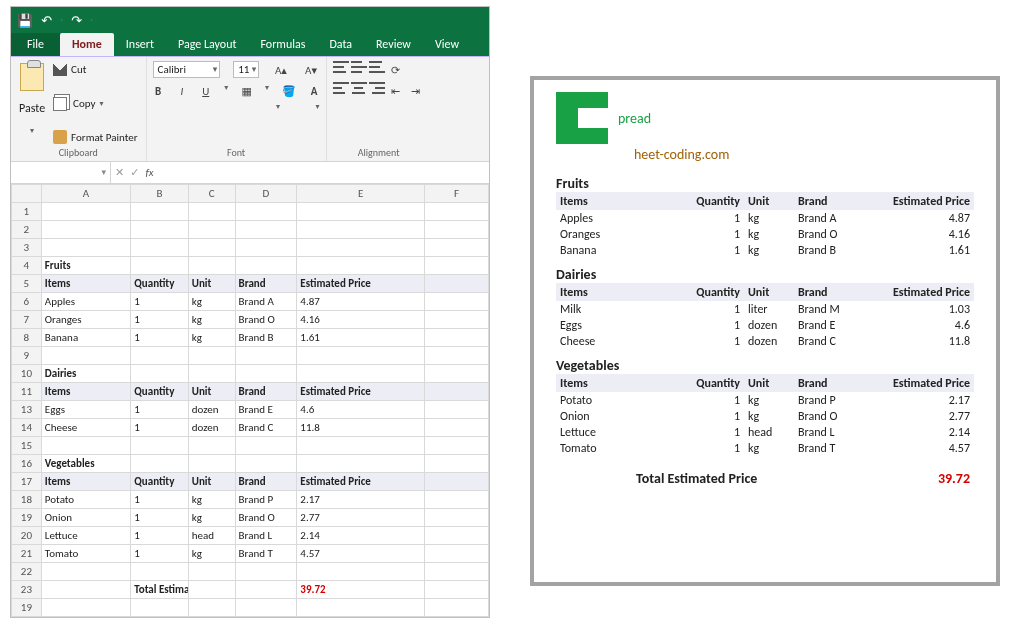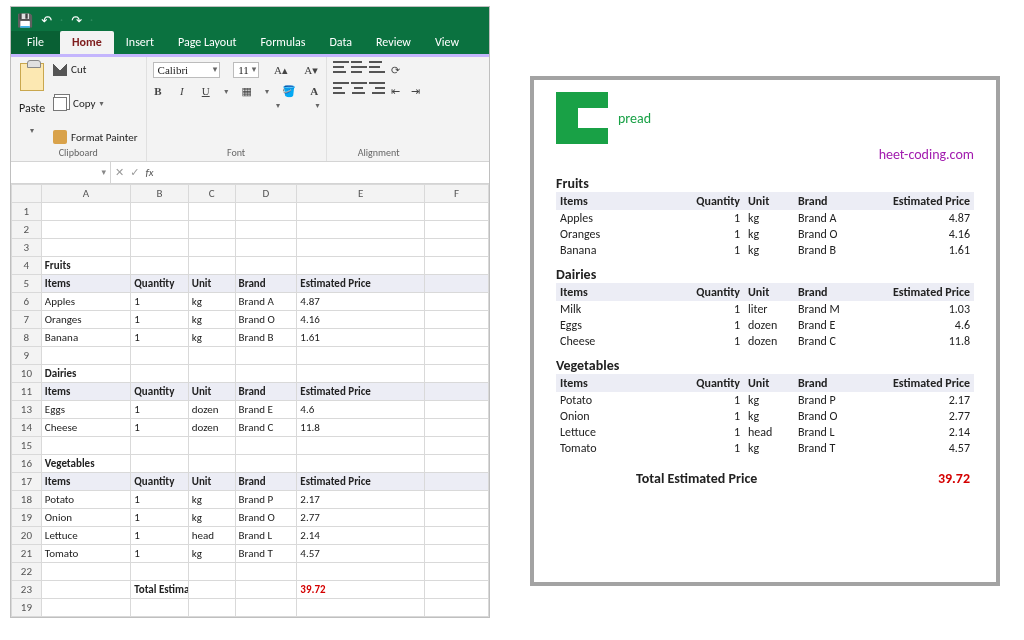--- a/index.html
+++ b/index.html
@@ -6,21 +6,21 @@
   body { font-family: Calibri, Arial, sans-serif; font-size: 12px; background: #fff; width: 1024px; height: 640px; overflow: hidden; color: #222; }
   .stage { display: flex; gap: 40px; padding: 6px 10px; }
   .excel-window { width: 480px; border: 1px solid #bfbfbf; background: #fff; }
 
   
   .qat { background: #0b7240; height: 26px; display: flex; align-items: center; padding: 0 6px; gap: 8px; }
   .qat .icon { color: #fff; font-size: 13px; cursor: pointer; }
   .qat .sep { color: #2e8a5d; }
 
   
-  .tabs { background: #0b7240; display: flex; align-items: flex-end; height: 24px; border-bottom: 3px solid #c4b5fd; }
+  .tabs { background: #0b7240; display: flex; align-items: flex-end; height: 24px; border-bottom: 1px solid #c4b5fd; }
   .tab { color: #fff; font-size: 12px; padding: 4px 12px 5px; cursor: pointer; }
   .tab.active { background: #f3f3f3; color: #7f1d1d; font-weight: 600; border-top-left-radius:2px; border-top-right-radius:2px;}
   .tab.file { background: #096034; padding-left:16px; padding-right:16px; }
 
   
   .ribbon { background: #f3f3f3; border-bottom: 1px solid #d4d4d4; display: flex; }
   .ribbon-group { border-right: 1px solid #e0e0e0; padding: 4px 6px 0; position: relative; min-height: 86px; display:flex; flex-direction:column; }
   .ribbon-group-body { flex:1; }
   .ribbon-group-label { text-align: center; color: #666; font-size: 10px; padding: 1px 0 2px; margin-top:auto; }
 
@@ -28,21 +28,21 @@
   .big-btn { display:flex; flex-direction:column; align-items:center; justify-content:flex-start; gap:10px; cursor:pointer; padding: 2px; }
   .big-btn .clip-icon { width:24px; height:28px; background:#fce8b2; border:1px solid #c9a74e; position:relative; }
   .big-btn .clip-icon::before { content:""; position:absolute; top:-4px; left:6px; width:12px; height:6px; border:1px solid #888; border-radius:3px 3px 0 0; background:#e0e0e0;}
   .small-btns { display:flex; flex-direction:column; gap:17px; }
   .small-btn { display:flex; align-items:center; gap:4px; font-size:11px; cursor:pointer; padding:1px 2px; }
   .small-btn .ic { width:14px; height:14px; display:inline-block; }
   .ic-cut { background: linear-gradient(45deg,#555 45%,transparent 45%),linear-gradient(-45deg,#555 45%,transparent 45%); }
   .ic-copy { border:1px solid #777; background:#fff; box-shadow: 2px -2px 0 #fff, 2px -2px 0 1px #777; margin:2px 2px 0 0; width:10px; height:10px;}
   .ic-brush { width:12px; height:12px; background:#d9a24a; border-radius:2px; }
 
-  .font-row { display:flex; align-items:center; gap:13px; margin-bottom:3px;font-family:Liberation Serif, serif; }
+  .font-row { display:flex; align-items:flex-start; gap:13px; margin-bottom:3px; }
   .selectbox { background:#fff; border:1px solid #bcbcbc; font-size:11px; padding:1px 14px 1px 4px; cursor:pointer; position:relative; }
   .selectbox::after { content:"▾"; position:absolute; right:2px; top:1px; font-size:9px; color:#666; }
   .fontname { width:70px; }
   .fontsize { width:26px; }
   .ribbon-btn { width:18px; height:18px; display:flex; align-items:center; justify-content:center; cursor:pointer; font-size:11px; color:#444;}
   .ribbon-btn.bold { font-weight:bold; }
   .ribbon-btn.italic { font-style:italic; }
   .ribbon-btn.underline { text-decoration:underline; }
   .swatch.yellow { background:#ffff00; }
   .swatch.red { background:#d40000; }
@@ -75,21 +75,21 @@
 
   
   .preview { width:470px; border:4px solid #a3a3a3; padding:12px 22px 20px; height:510px; margin-top:70px;}
   .logo-row { display:flex; align-items:center; gap:10px; margin-bottom:2px; }
   .logo-mark { width:52px; height:52px; position:relative; }
   .logo-mark .bar { position:absolute; background:#19a146; }
   .logo-mark .b1 { left:0; top:0; width:22px; height:52px; }
   .logo-mark .b2 { left:22px; top:0; width:30px; height:16px; }
   .logo-mark .b3 { left:22px; bottom:0; width:30px; height:16px; }
   .logo-txt1 { color:#19a146; font-size:14px; }
-  .logo-txt2 { color:#a21caf; font-size:14px; margin-left:62px; margin-bottom:12px;text-align:right;}
+  .logo-txt2 { color:#a16207; font-size:14px; margin-left:78px; margin-bottom:12px;}
   .pv-section { font-weight:bold; font-size:14px; margin-top:8px; }
   table.pv { width:100%; border-collapse:collapse; font-size:12px; }
   table.pv th { background:#ecedf5; font-weight:bold; text-align:left; padding:2px 4px; }
   table.pv td { padding:1px 4px; }
   table.pv td.num, table.pv th.num { text-align:right; }
   table.pv .qcol { width:60px; text-align:right;}
   table.pv .ucol { width:50px; }
   table.pv .bcol { width:70px; }
   table.pv .pcol { width:110px; text-align:right;}
   .pv-total-row { display:flex; justify-content:space-between; margin-top:14px; font-weight:bold; font-size:14px; padding: 0 4px 0 80px;}

